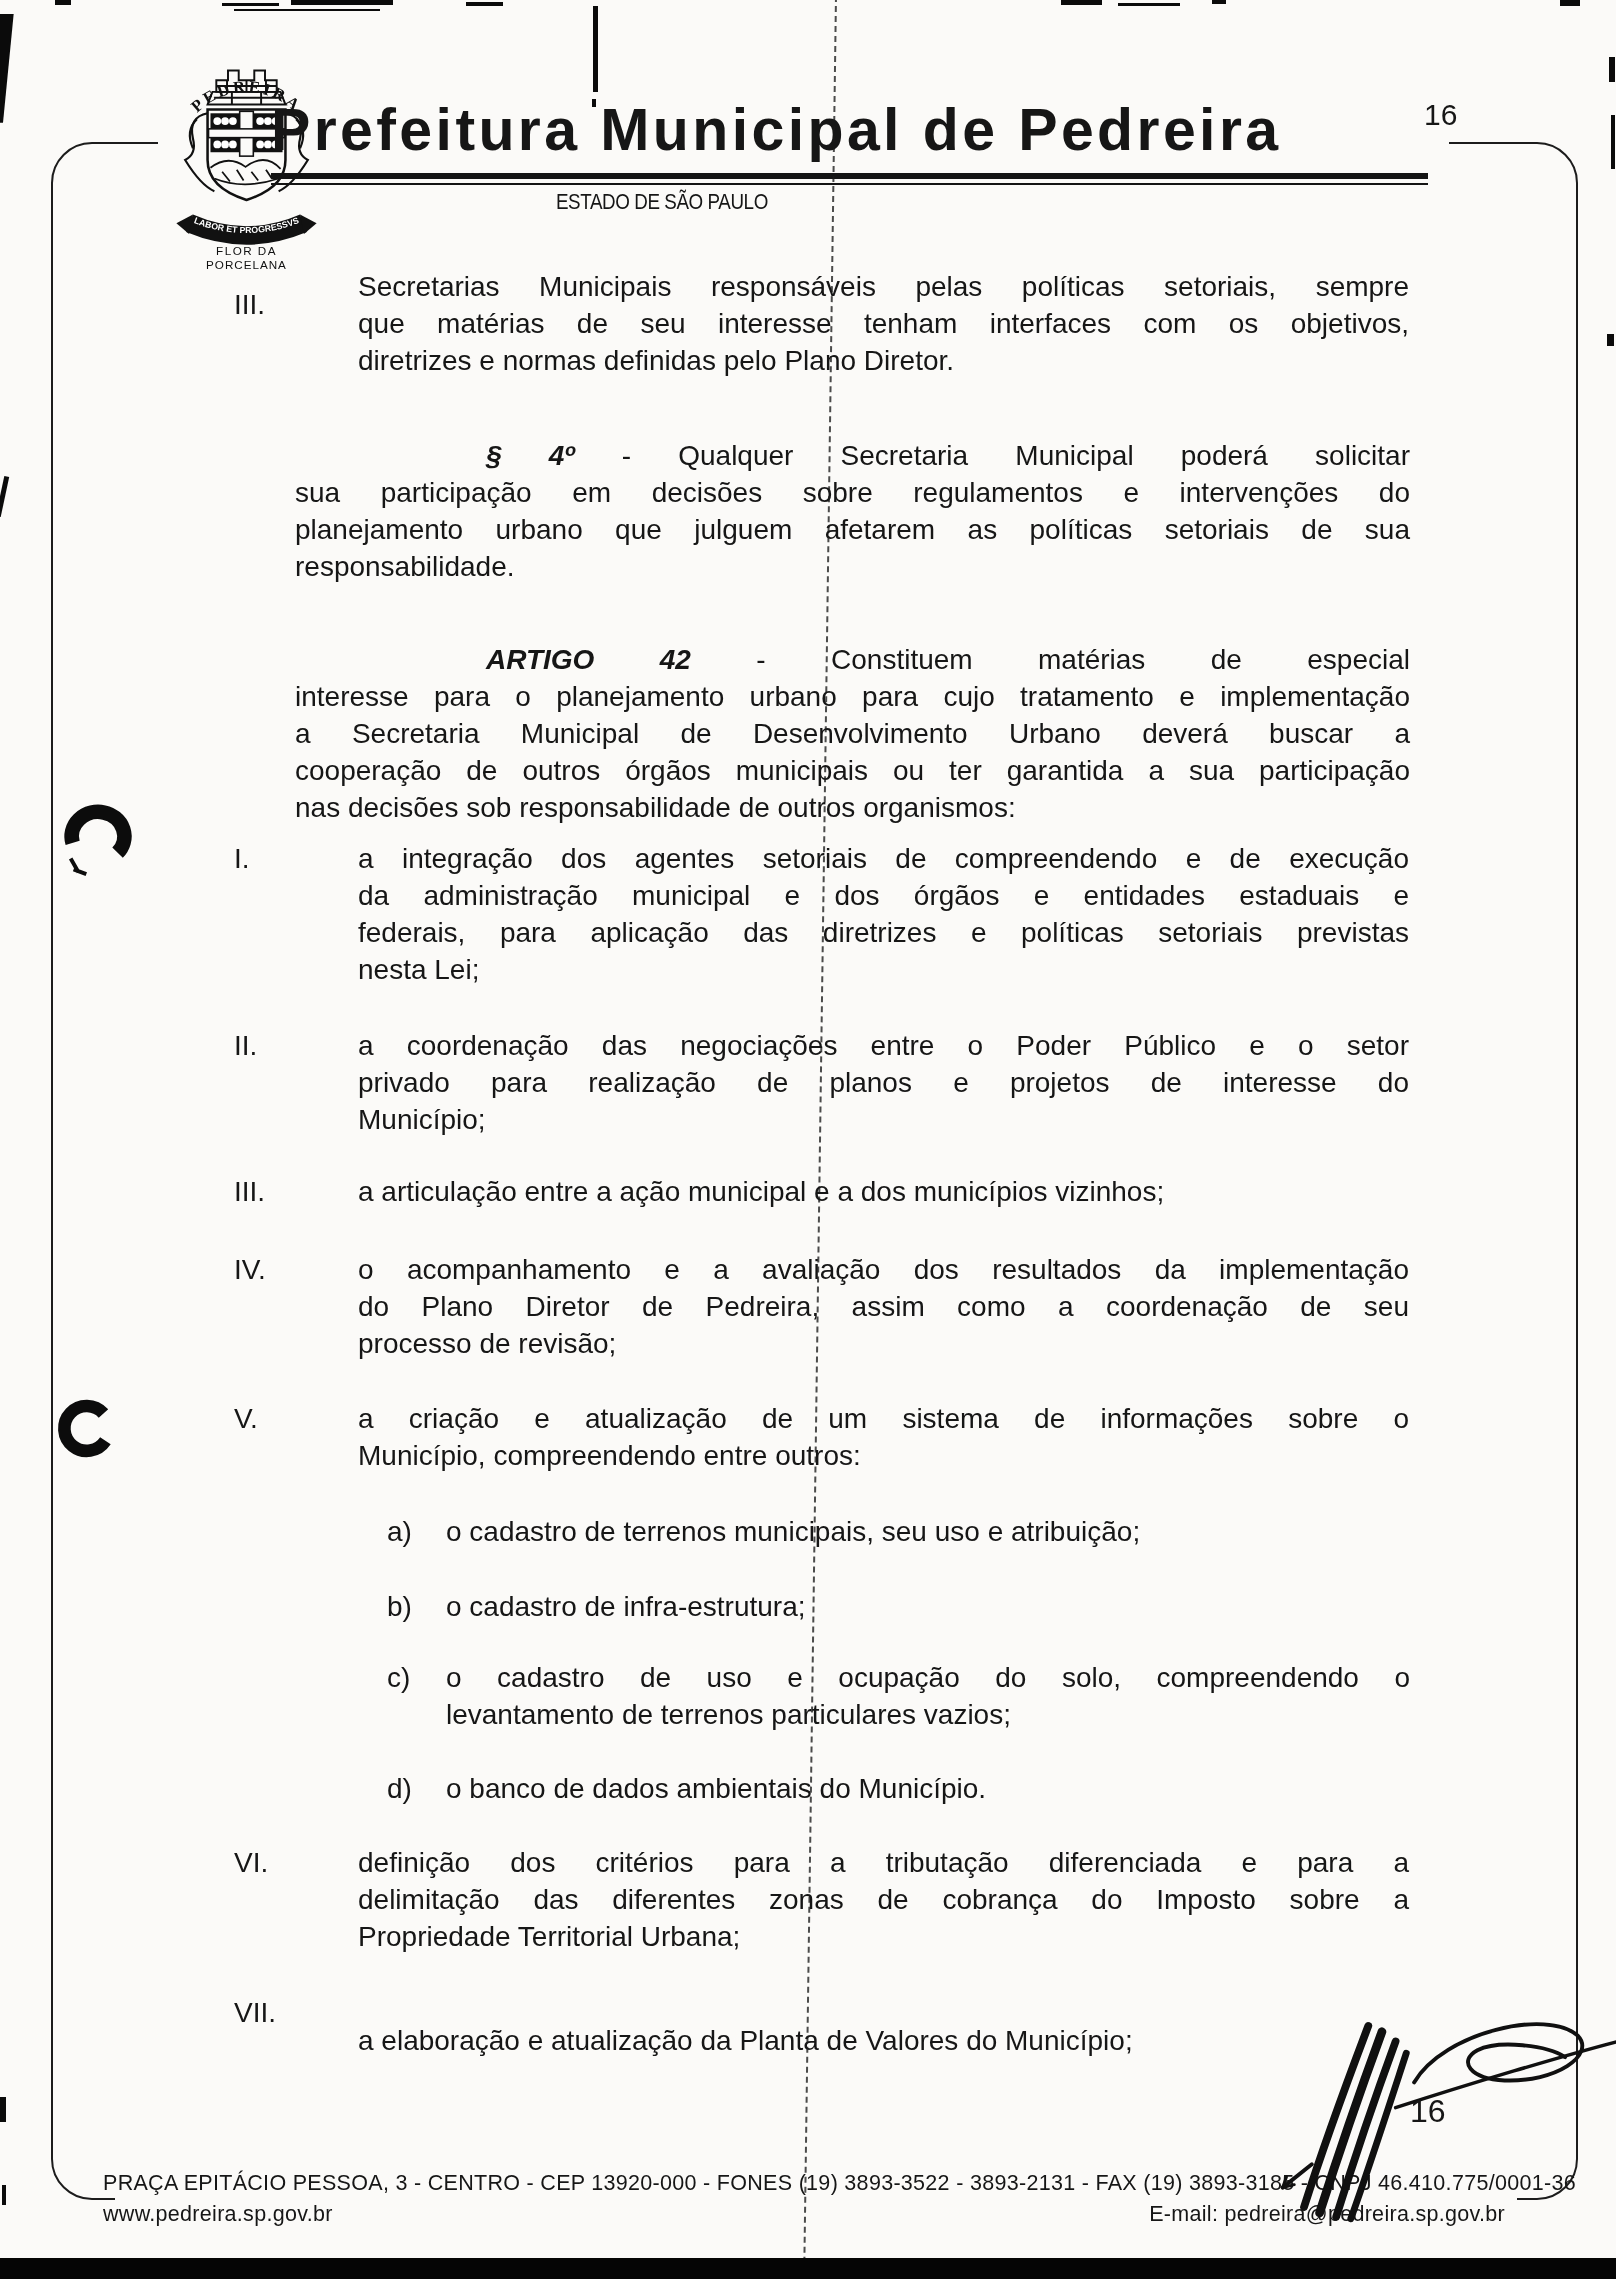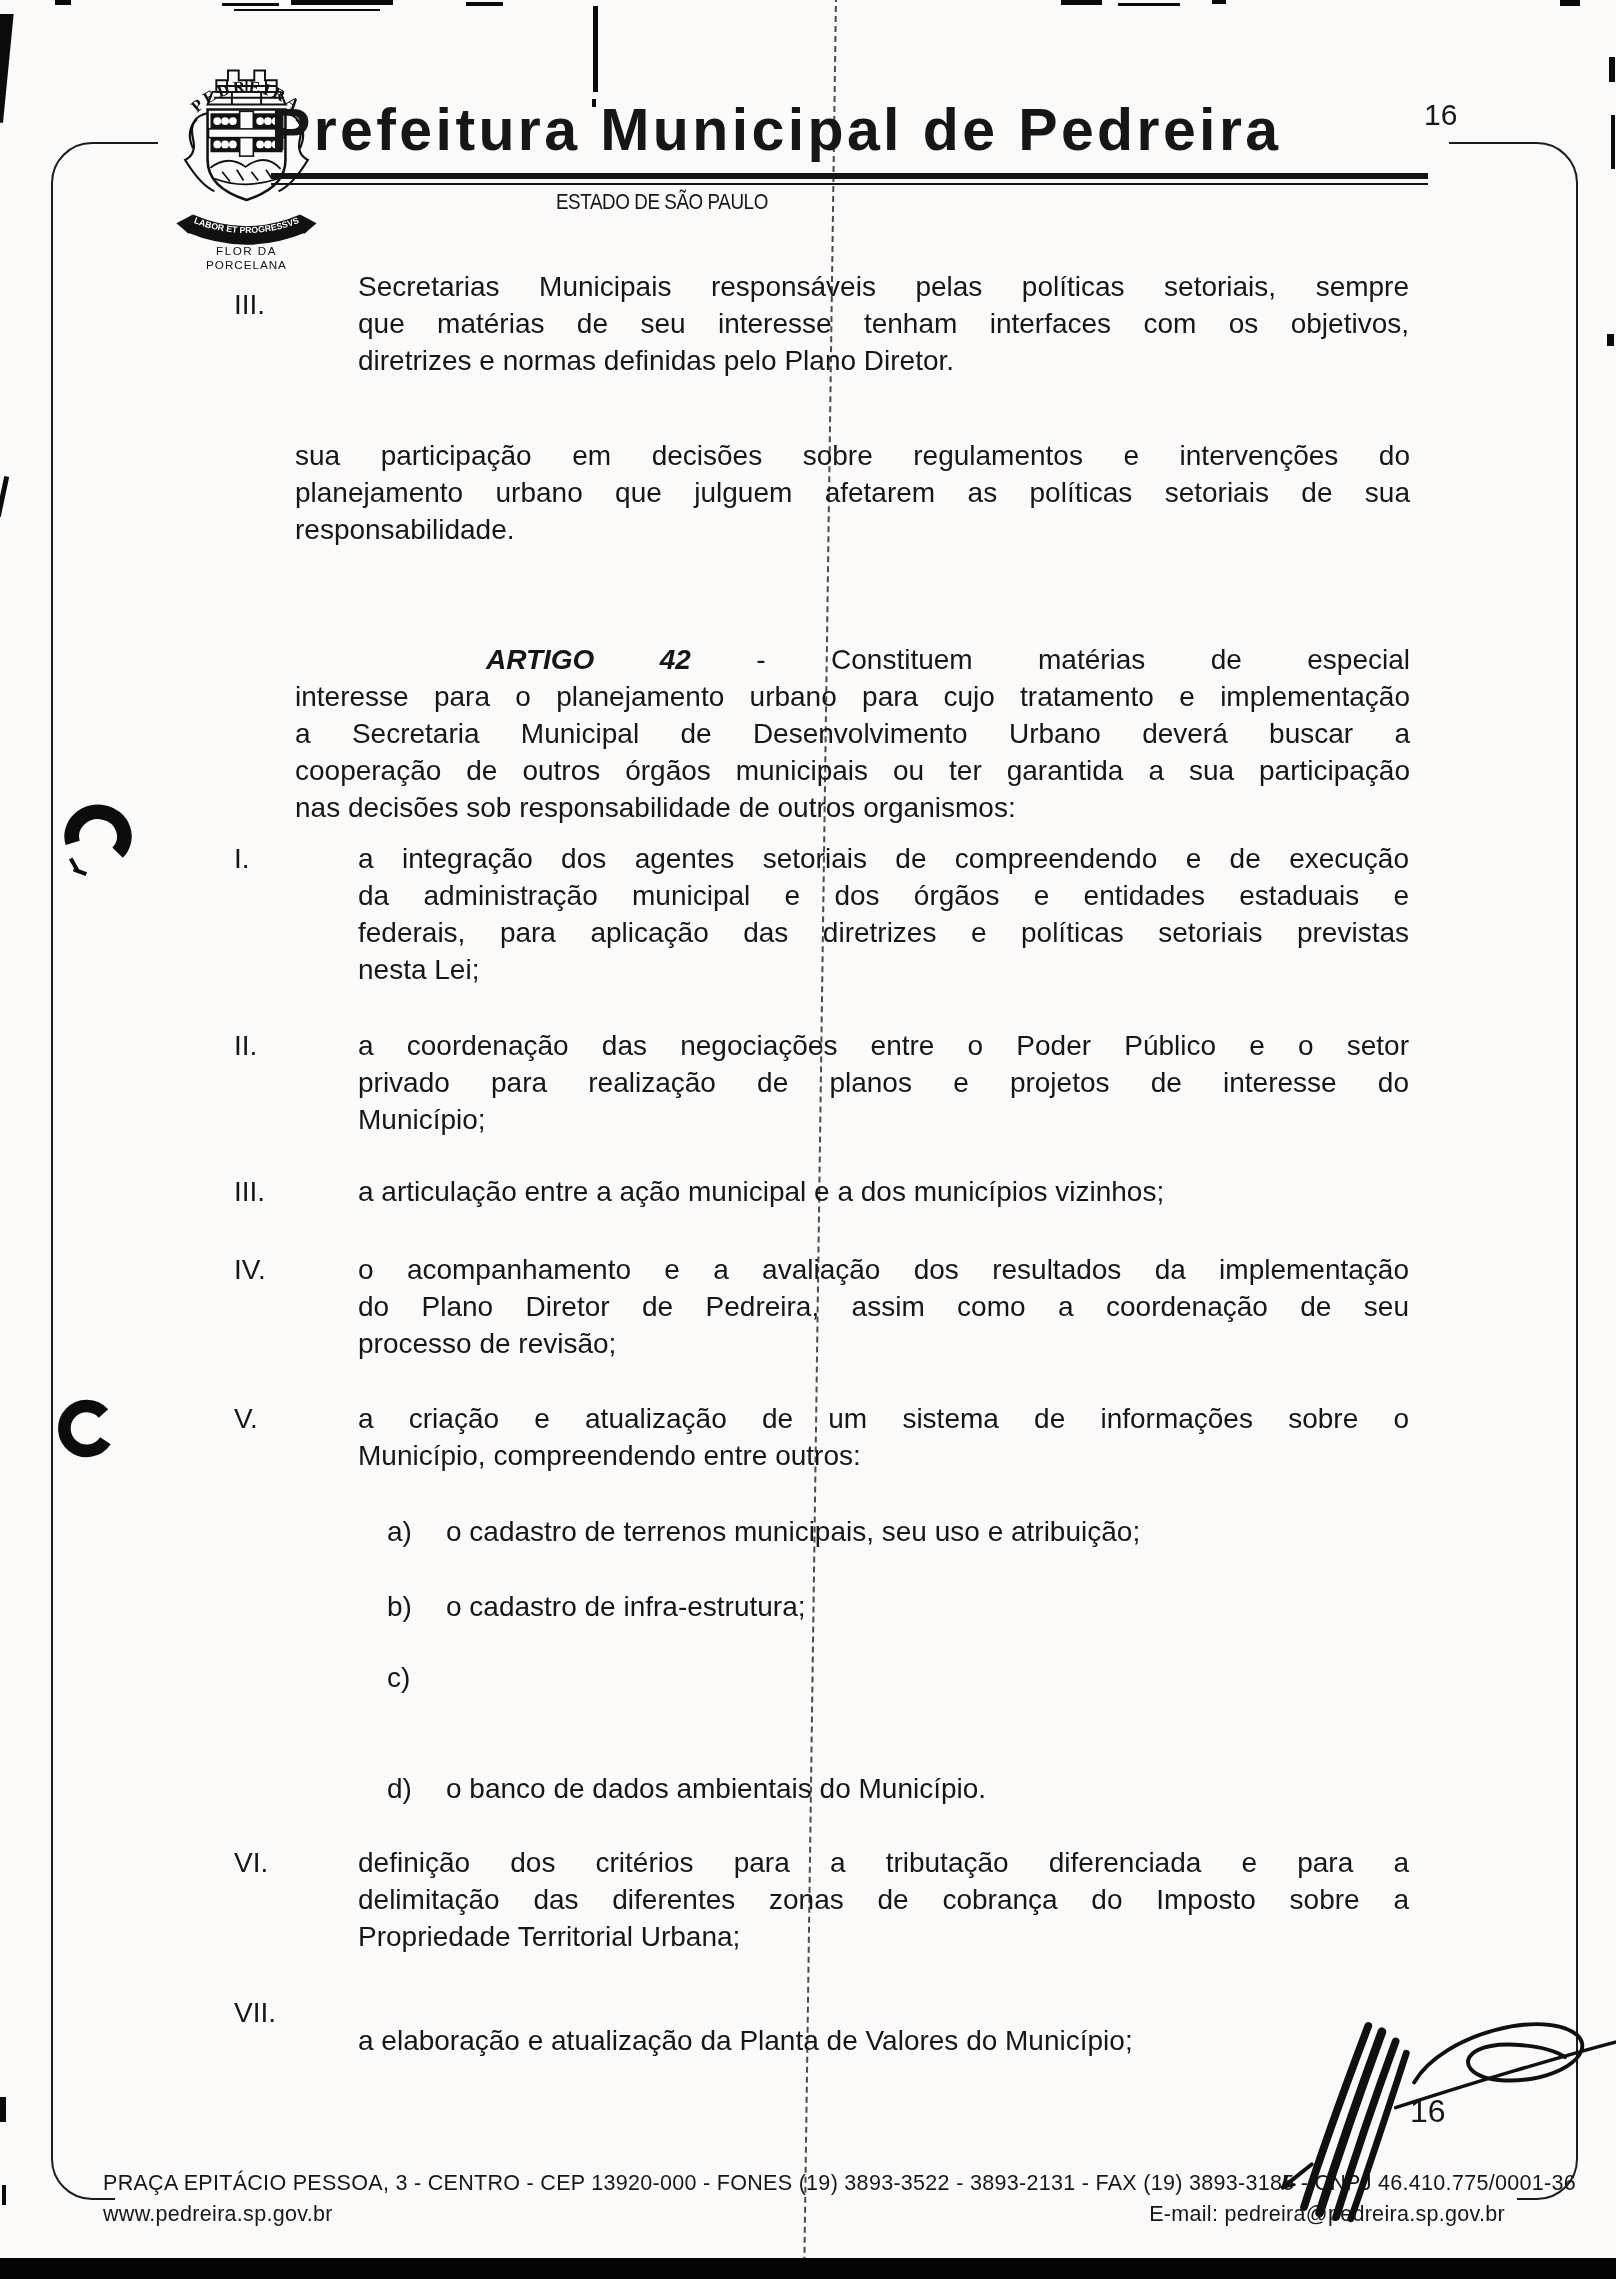--- a/index.html
+++ b/index.html
@@ -129,20 +129,21 @@
   <div class="abs" id="subtitle">ESTADO DE SÃO PAULO</div>
 
   <div class="rlabel" style="top:286px;">III.</div>
   <div class="tblock" style="left:358px; top:268px; width:1051px;">
     <div class="line">Secretarias Municipais responsáveis pelas políticas setoriais, sempre</div>
     <div class="line">que matérias de seu interesse tenham interfaces com os objetivos,</div>
     <div class="line left">diretrizes e normas definidas pelo Plano Diretor.</div>
   </div>
 
   <div class="tblock" style="left:295px; top:437px; width:1115px;">
+    <div class="line ind"><span class="lead">§ 4º</span> <span>- Qualquer Secretaria Municipal poderá solicitar</span></div>
     <div class="line">sua participação em decisões sobre regulamentos e intervenções do</div>
     <div class="line">planejamento urbano que julguem afetarem as políticas setoriais de sua</div>
     <div class="line left">responsabilidade.</div>
   </div>
 
   <div class="tblock" style="left:295px; top:622px; width:1115px;margin-top:19px;">
     <div class="line ind"><span class="lead">ARTIGO 42</span> <span>-</span> <span>Constituem matérias de especial</span></div>
     <div class="line">interesse para o planejamento urbano para cujo tratamento e implementação</div>
     <div class="line">a Secretaria Municipal de Desenvolvimento Urbano deverá buscar a</div>
     <div class="line">cooperação de outros órgãos municipais ou ter garantida a sua participação</div>
@@ -186,20 +187,24 @@
   <div class="tblock" style="left:446px; top:1513px; width:964px;">
     <div class="line left">o cadastro de terrenos municipais, seu uso e atribuição;</div>
   </div>
 
   <div class="slabel" style="top:1588px;">b)</div>
   <div class="tblock" style="left:446px; top:1588px; width:964px;">
     <div class="line left">o cadastro de infra-estrutura;</div>
   </div>
 
   <div class="slabel" style="top:1659px;">c)</div>
+  <div class="tblock" style="left:446px; top:1659px; width:964px;">
+    <div class="line">o cadastro de uso e ocupação do solo, compreendendo o</div>
+    <div class="line left">levantamento de terrenos particulares vazios;</div>
+  </div>
 
   <div class="slabel" style="top:1770px;">d)</div>
   <div class="tblock" style="left:446px; top:1770px; width:964px;">
     <div class="line left">o banco de dados ambientais do Município.</div>
   </div>
 
   <div class="rlabel" style="top:1844px;">VI.</div>
   <div class="tblock" style="left:358px; top:1844px; width:1051px;">
     <div class="line">definição dos critérios para a tributação diferenciada e para a</div>
     <div class="line">delimitação das diferentes zonas de cobrança do Imposto sobre a</div>

